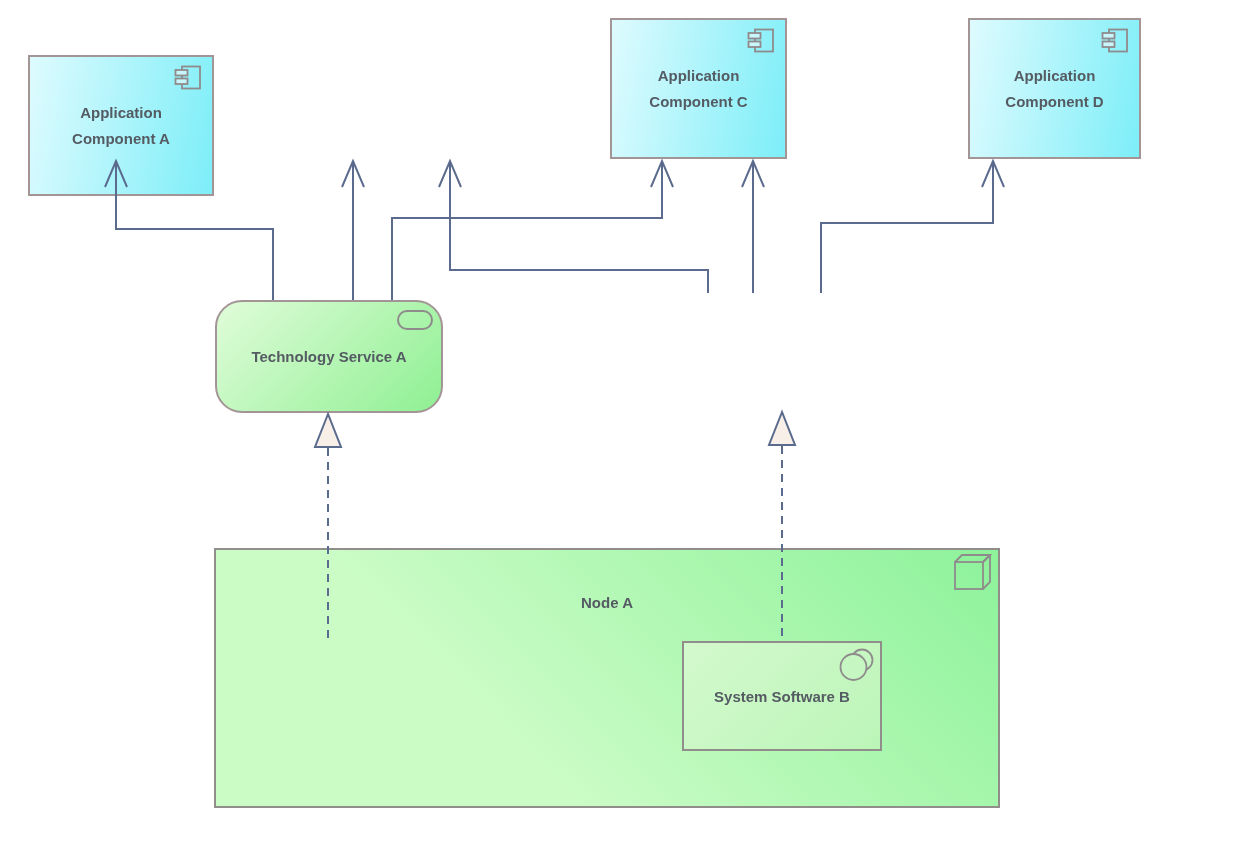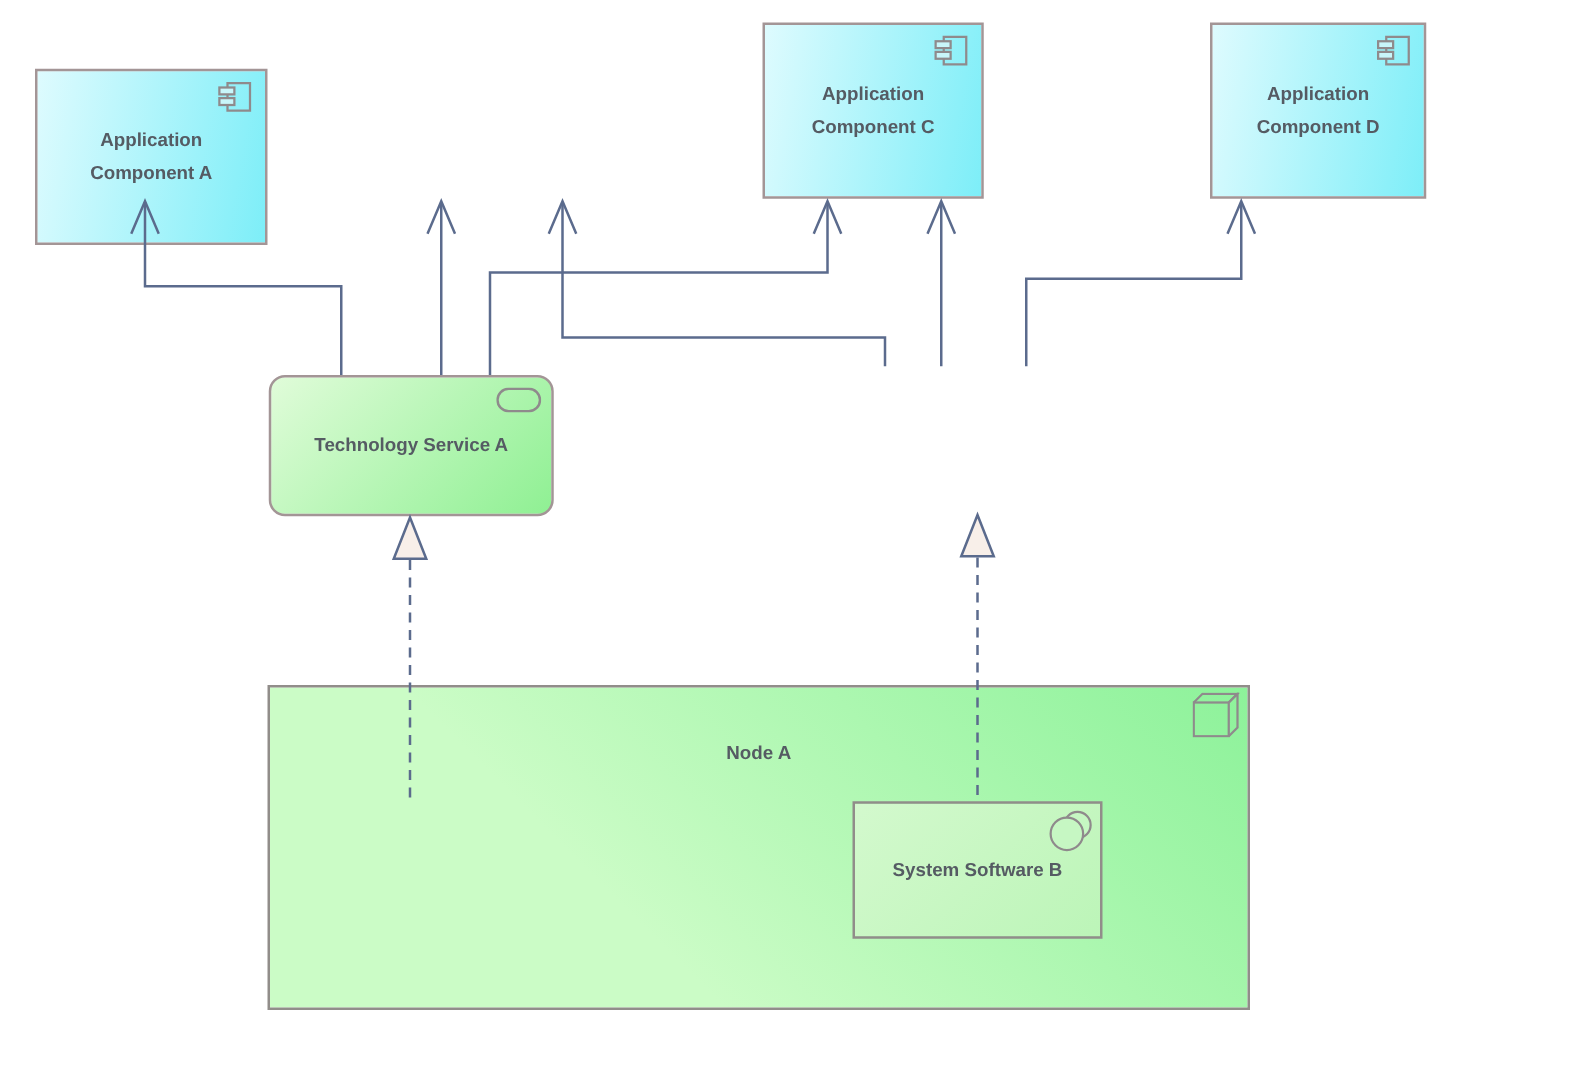--- a/index.html
+++ b/index.html
@@ -72,21 +72,21 @@
 
 
   <div class="box sys-software" style="left:682px;top:641px;width:200px;height:110px;">
     <span class="label">System Software B</span>
     <svg class="corner-icon" style="right:5px;top:5px;" width="38" height="36" viewBox="0 0 38 36">
       <circle class="icon-fill-green" cx="25" cy="12" r="10.5"></circle>
       <circle class="icon-fill-green" cx="16.5" cy="19" r="13"></circle>
     </svg>
   </div>
 
-  <div class="box tech-service" style="left:215px;top:300px;width:228px;height:113px;border-radius:13px;">
+  <div class="box tech-service" style="left:215px;top:300px;width:228px;height:113px;">
     <span class="label">Technology Service A</span>
     <svg class="corner-icon" style="right:8px;top:8px;" width="36" height="20" viewBox="0 0 36 20">
       <rect class="icon-line" x="1" y="1" width="34" height="18" rx="9" style="stroke-width:2"></rect>
     </svg>
   </div>
 
 
   <div class="box app-component" style="left:28px;top:18px;width:186px;height:141px;margin-top:37px;">
     <span class="label">Application Component A</span>
     <svg class="corner-icon" style="right:10px;top:8px;" width="28" height="25" viewBox="0 0 28 25">

